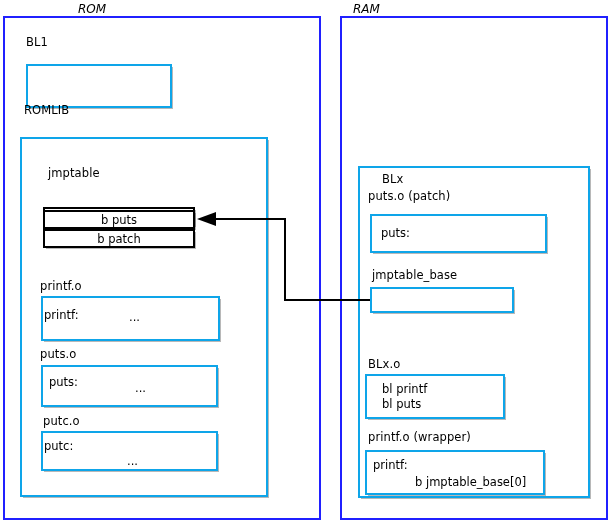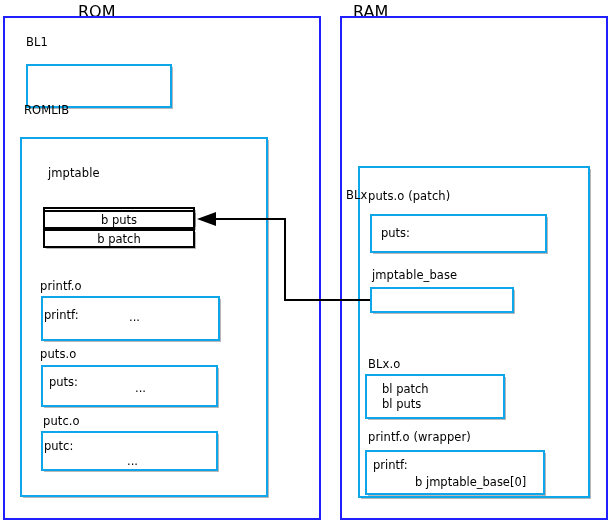--- a/index.html
+++ b/index.html
@@ -28,23 +28,24 @@
 
   
   .region {
     position: absolute;
     border: 2px solid #2020ff;
     background: #ffffff;
     box-sizing: border-box;
   }
   .region-title {
     position: absolute;
-    font-size: 16px;
+    font-size: 12px;
     color: #000000;
     white-space: nowrap;
+    font-style: italic;
   }
 
   
   .box {
     position: absolute;
     border: 2px solid #0ea5e9;
     background: #ffffff;
     box-sizing: border-box;
     box-shadow: 2px 2px 0 -1px rgba(0,0,0,0.28);
   }
@@ -124,35 +125,35 @@
   <div class="box" style="left:41px; top:431px; width:177px; height:40px;">
     <span class="box-text" style="left:1px; top:6px;">putc:</span>
     <span class="box-text" style="left:84px; top:21px;">...</span>
   </div>
 
   <div class="region-title" style="left:353px; top:2px;">RAM</div>
   <div class="region" style="left:340px; top:16px; width:268px; height:504px;"></div>
 
   <div class="box" style="left:358px; top:166px; width:232px; height:332px;"></div>
 
-  <div class="lbl" style="left:346px; top:173px;margin-top:16px;">BLx</div>
+  <div class="lbl" style="left:382px; top:173px;">BLx</div>
 
   <div class="lbl" style="left:368px; top:190px;">puts.o (patch)</div>
   <div class="box" style="left:370px; top:214px; width:177px; height:39px;">
     <span class="box-text" style="left:9px; top:10px;">puts:</span>
   </div>
 
   <div class="lbl" style="left:372px; top:269px;">jmptable_base</div>
   <div class="box" style="left:370px; top:287px; width:144px; height:26px;">
     <span class="box-text" style="left:5px; top:5px;"></span>
   </div>
 
   <div class="lbl" style="left:368px; top:358px;">BLx.o</div>
   <div class="box" style="left:365px; top:374px; width:140px; height:45px;">
-    <span class="box-text" style="left:15px; top:6px;">bl patch</span>
+    <span class="box-text" style="left:15px; top:6px;">bl printf</span>
     <span class="box-text" style="left:15px; top:21px;">bl puts</span>
   </div>
 
   <div class="lbl" style="left:368px; top:431px;">printf.o (wrapper)</div>
   <div class="box" style="left:365px; top:450px; width:180px; height:45px;">
     <span class="box-text" style="left:6px; top:6px;">printf:</span>
     <span class="box-text" style="left:48px; top:23px;">b jmptable_base[0]</span>
   </div>
 
   <svg class="connector" viewBox="0 0 613 530">

